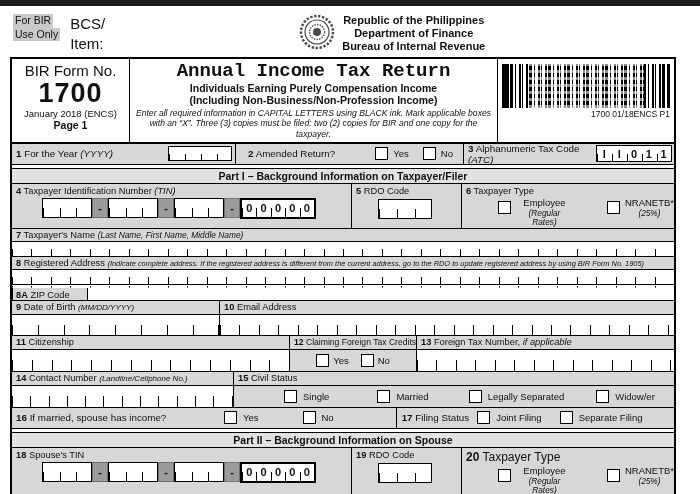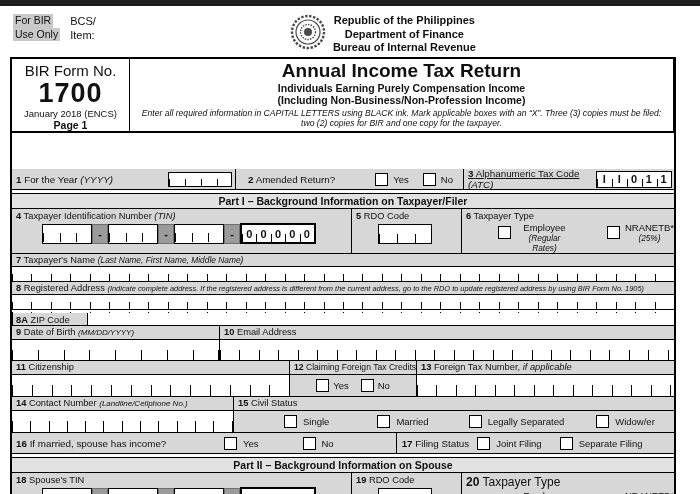--- a/index.html
+++ b/index.html
@@ -3,35 +3,35 @@
 <meta charset="utf-8">
 <style>
   html,body{margin:0;padding:0;}
   body{width:700px;height:494px;background:#fff;overflow:hidden;
        font-family:"Liberation Sans", sans-serif;color:#111;}
   .topbar{height:6px;background:#1e1e1e;}
   
   .dochead{display:flex;align-items:flex-start;margin:8px 0 3px 13px;height:40px;}
   .biruse{font-size:10.5px;line-height:1.3;}
   .biruse .hl{background:#c9c9c9;padding:0 2px;display:inline-block;}
-  .bcs{font-size:11px;line-height:1.3;margin-left:10px;}
-  .agency{display:flex;align-items:flex-end;margin-left:194px;}
+  .bcs{font-size:15px;line-height:1.3;margin-left:10px;}
+  .agency{display:flex;align-items:flex-start;margin-left:194px;}
   .sealwrap{margin-right:7px;}
   .agtxt{font-size:11px;font-weight:bold;text-align:center;line-height:1.2;}
   
   .form{width:666px;margin-left:10px;border:2px solid #000;box-sizing:border-box;background:#fff;}
   
   .fhead{display:flex;border-bottom:2px solid #000;}
   .fh-left{width:118px;border-right:1px solid #000;text-align:center;padding-top:3px;box-sizing:border-box;}
   .fh-nolabel{font-size:15px;}
   .fh-no{font-size:27px;font-weight:bold;line-height:1.05;letter-spacing:1px;}
   .fh-ed{font-size:9.5px;margin-top:1px;}
   .fh-page{font-size:10.5px;font-weight:bold;}
   .fh-mid{flex:1;border-right:1px solid #000;text-align:center;padding:1px 4px 2px;box-sizing:border-box;}
-  .fh-title{font-size:19px;font-weight:bold;}
+  .fh-title{font-size:19px;font-weight:bold;font-family:Liberation Mono, monospace;}
   .fh-sub{font-size:10.5px;font-weight:bold;line-height:1.18;}
   .fh-instr{font-size:8.6px;font-style:italic;line-height:1.25;margin-top:1px;}
   .fh-right{width:176px;box-sizing:border-box;padding:5px 4px 1px;display:flex;flex-direction:column;}
   .barcode{height:44px;background-color:#fff;border-left:5px solid #000;border-right:3px solid #000;
     background-image:
       repeating-linear-gradient(0deg, rgba(255,255,255,.55) 0 3px, rgba(0,0,0,0) 3px 7px),
       repeating-linear-gradient(90deg,#000 0 2px,#fff 2px 3px,#000 3px 6px,#fff 6px 8px,#000 8px 9px,#fff 9px 12px,#000 12px 14px,#fff 14px 15px,#000 15px 16px,#fff 16px 19px);
     background-size:72% 100%,100% 100%;background-position:center,0 0;background-repeat:no-repeat,repeat;}
   .bctext{font-size:8.5px;text-align:right;margin-top:1px;}
   
@@ -48,21 +48,21 @@
   .vals{display:flex;align-items:center;font-weight:bold;font-size:11px;}
   .vals span{width:var(--cw);text-align:center;}
   .lblrow{height:13px;font-size:9.3px;padding:1px 0 0 4px;border-bottom:1px solid #000;box-sizing:border-box;
     overflow:hidden;white-space:nowrap;}
   .sec{display:flex;border-bottom:1px solid #000;box-sizing:border-box;}
   .spacer{height:3px;background:#fff;border-bottom:1px solid #000;}
   .partbar{height:14px;background:#e2e2e2;border-bottom:1px solid #000;text-align:center;
     font-weight:bold;font-size:10.5px;line-height:14px;}
   .optlbl{font-size:9.5px;}
   
-  .r1{display:flex;height:21px;border-bottom:1px solid #000;font-size:9.8px;align-items:center;box-sizing:border-box;margin-top:36px;}
+  .r1{display:flex;height:21px;border-bottom:1px solid #000;font-size:9.8px;align-items:center;box-sizing:border-box;}
   .r1a{width:224px;align-self:stretch;display:flex;align-items:center;border-right:1px solid #000;box-sizing:border-box;}
   .r1b{width:228px;align-self:stretch;display:flex;align-items:center;border-right:1px solid #000;box-sizing:border-box;}
   .r1c{flex:1;align-self:stretch;display:flex;align-items:center;}
   
   .tinrow{display:flex;align-items:center;padding:2px 0 4px 30px;}
   .tg3{width:50px;height:20px;--cw:16.6px;}
   .tg5{width:76px;height:21px;border:2px solid #000;--cw:14.4px;}
   .tdash{width:16px;height:20px;background:#9b9b9b;border:1px solid #6f6f6f;box-sizing:border-box;
     display:flex;align-items:center;justify-content:center;font-weight:bold;font-size:11px;}
   .ttype{display:flex;align-items:flex-start;padding-top:2px;}
@@ -116,20 +116,24 @@
     </div>
     <div class="fh-mid">
       <div class="fh-title">Annual Income Tax Return</div>
       <div class="fh-sub">Individuals Earning Purely Compensation Income</div>
       <div class="fh-sub">(Including Non-Business/Non-Profession Income)</div>
       <div class="fh-instr">
         <span>Enter all required information in CAPITAL LETTERS using BLACK ink. Mark applicable boxes</span>
         <span>with an “X”. Three (3) copies must be filed: two (2) copies for BIR and one copy for the taxpayer.</span>
       </div>
     </div>
+    <div class="fh-right">
+      <div class="barcode"></div>
+      <div class="bctext">1700 01/18ENCS P1</div>
+    </div>
   </div>
 
   <div class="r1 gray">
     <div class="r1a">
       <div style="flex:1;padding-left:4px;">
         <span class="num">1</span>
         <span>For the Year</span>
         <span class="hint">(YYYY)</span>
       </div>
       <div class="comb" style="width:64px;height:15px;--cw:16px;margin-right:3px;"></div>
@@ -138,21 +142,21 @@
       <div style="padding-left:12px;flex:1;">
         <span class="num">2</span>
         <span>Amended Return?</span>
       </div>
       <span class="cb"></span>
       <span class="optlbl" style="margin:0 14px 0 5px;">Yes</span>
       <span class="cb"></span>
       <span class="optlbl" style="margin:0 10px 0 5px;">No</span>
     </div>
     <div class="r1c">
-      <div style="flex:1;padding-left:4px;text-decoration:underline;">
+      <div style="flex:1;padding-left:4px;">
         <span class="num">3</span>
         <span>Alphanumeric Tax Code</span>
         <span class="hint">(ATC)</span>
       </div>
       <div class="comb vals" style="width:76px;height:17px;--cw:15px;margin-right:2px;">
         <span>I</span>
         <span>I</span>
         <span>0</span>
         <span>1</span>
         <span>1</span>

